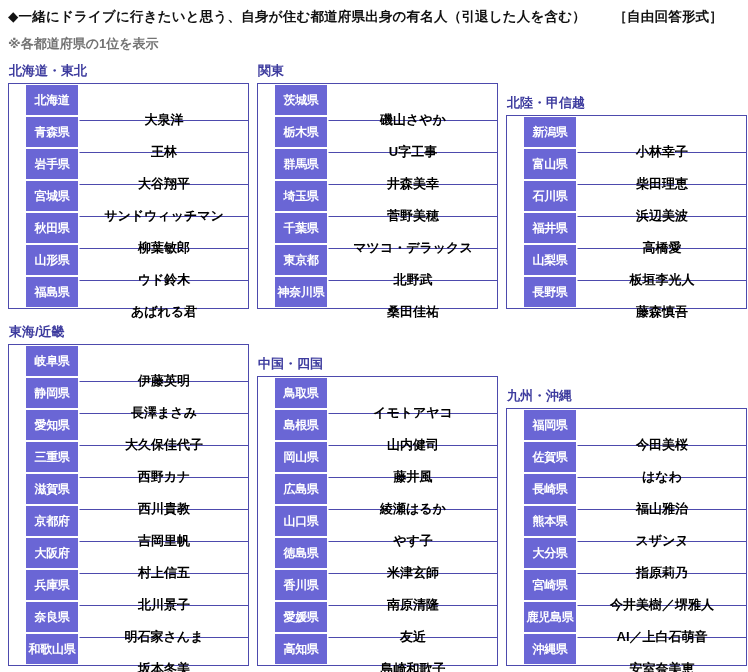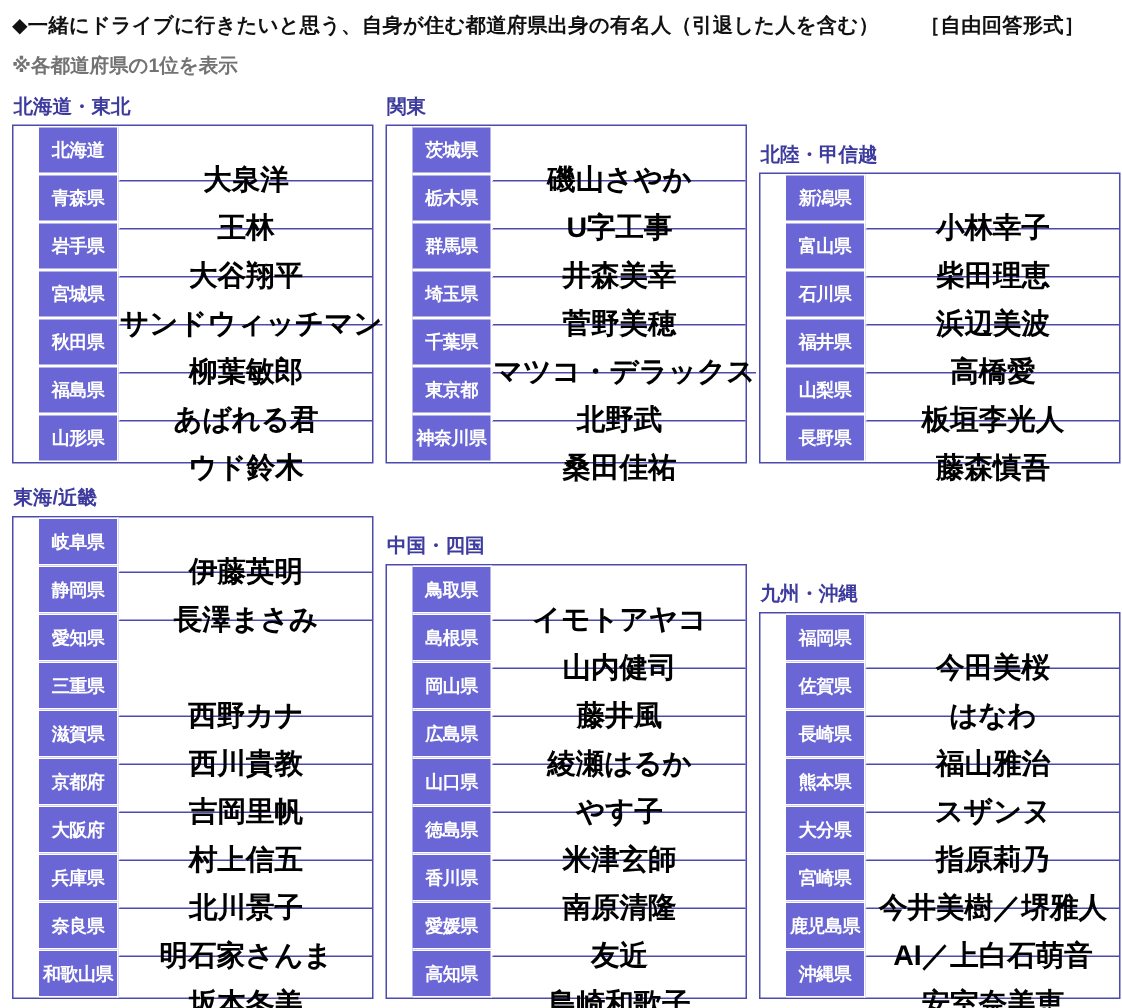--- a/index.html
+++ b/index.html
@@ -73,21 +73,21 @@
     justify-content: center;
     white-space: nowrap;
     letter-spacing: -0.3px;
   }
   .value-cell {
     flex: 1 1 auto;
     box-sizing: border-box;
     border-left: 1px solid #ffffff;
     border-bottom: 1px solid #4d4aad;
     color: #000000;
-    font-size: 19px;
+    font-size: 13px;
     font-weight: 700;
     display: flex;
     align-items: center;
     justify-content: center;
     white-space: nowrap;
     margin-top: 36px;
   }
   .trow:last-child .value-cell {
     border-bottom: none;
   }
@@ -117,26 +117,26 @@
           </div>
           <div class="trow">
             <div class="pref-cell">宮城県</div>
             <div class="value-cell">サンドウィッチマン</div>
           </div>
           <div class="trow">
             <div class="pref-cell">秋田県</div>
             <div class="value-cell">柳葉敏郎</div>
           </div>
           <div class="trow">
+            <div class="pref-cell">山形県</div>
+            <div class="value-cell">ウド鈴木</div>
+          </div>
+          <div class="trow">
             <div class="pref-cell">福島県</div>
             <div class="value-cell">あばれる君</div>
-          </div>
-          <div class="trow">
-            <div class="pref-cell">山形県</div>
-            <div class="value-cell">ウド鈴木</div>
           </div>
         </div>
       </div>
       <div class="group">
         <div class="group-title">関東</div>
         <div class="group-table">
           <div class="trow">
             <div class="pref-cell">茨城県</div>
             <div class="value-cell">磯山さやか</div>
           </div>
@@ -204,20 +204,21 @@
           <div class="trow">
             <div class="pref-cell">岐阜県</div>
             <div class="value-cell">伊藤英明</div>
           </div>
           <div class="trow">
             <div class="pref-cell">静岡県</div>
             <div class="value-cell">長澤まさみ</div>
           </div>
           <div class="trow">
             <div class="pref-cell">愛知県</div>
+            <div class="value-cell">大久保佳代子</div>
           </div>
           <div class="trow">
             <div class="pref-cell">三重県</div>
             <div class="value-cell">西野カナ</div>
           </div>
           <div class="trow">
             <div class="pref-cell">滋賀県</div>
             <div class="value-cell">西川貴教</div>
           </div>
           <div class="trow">

